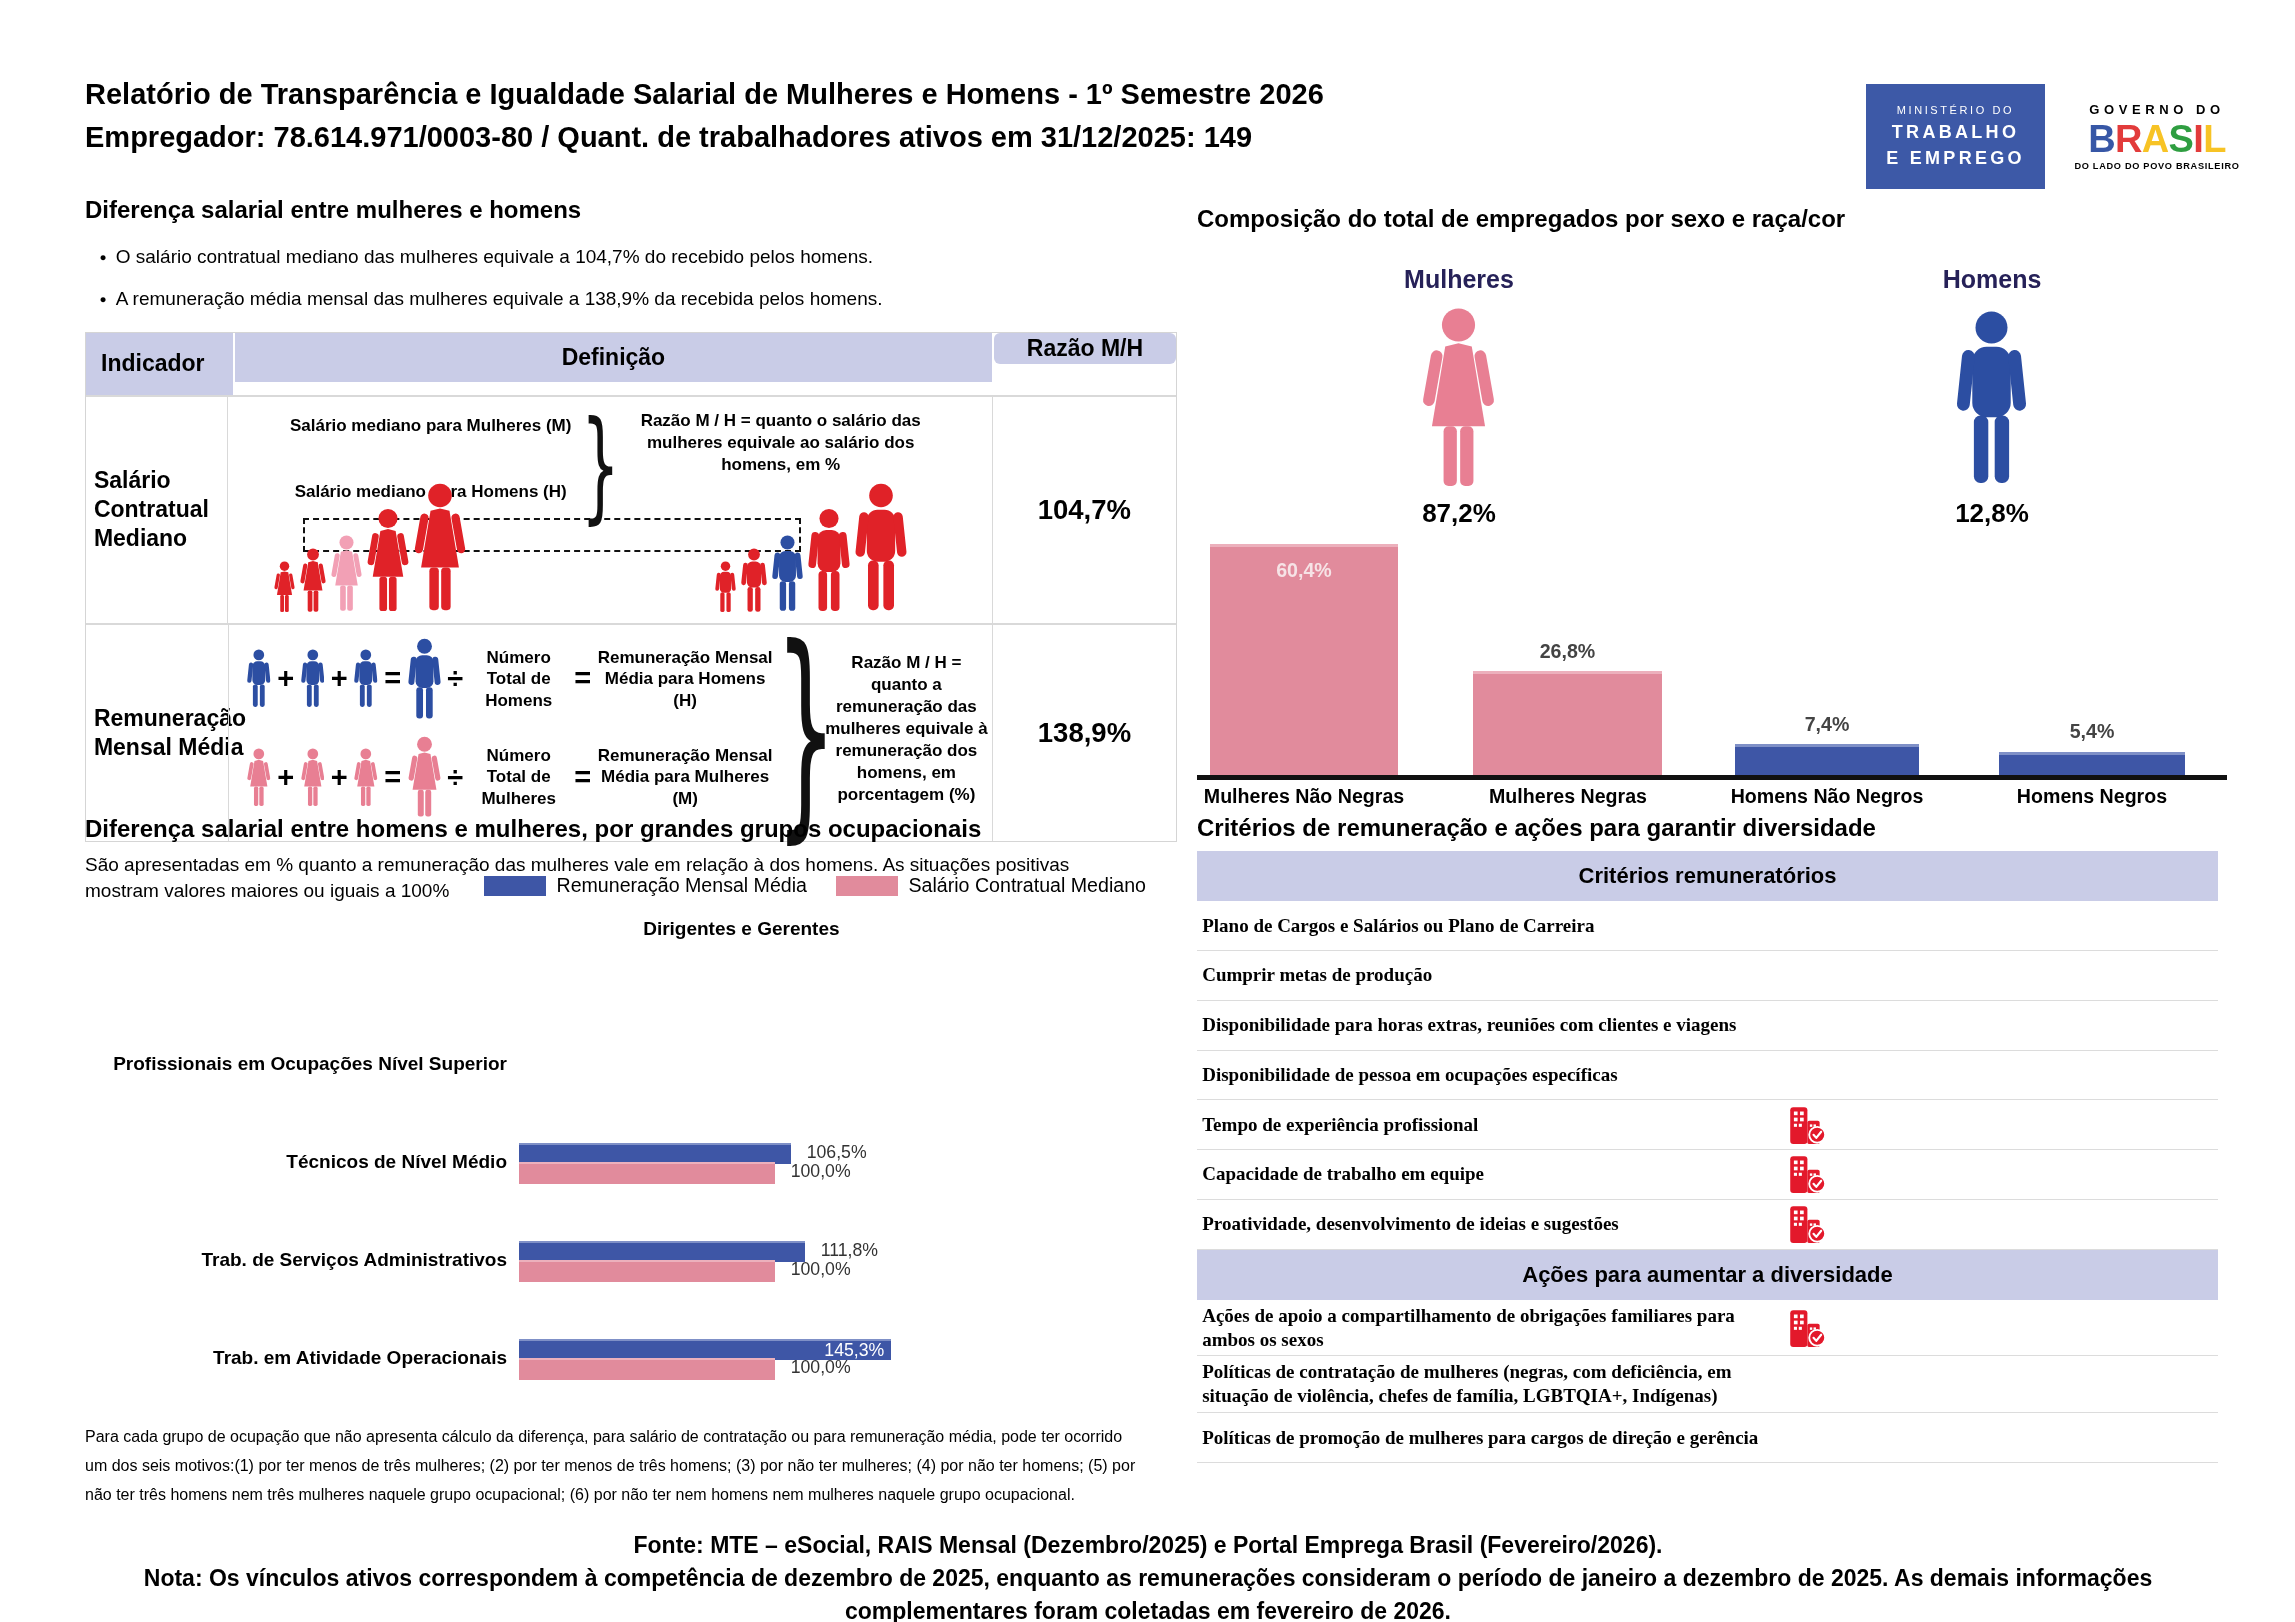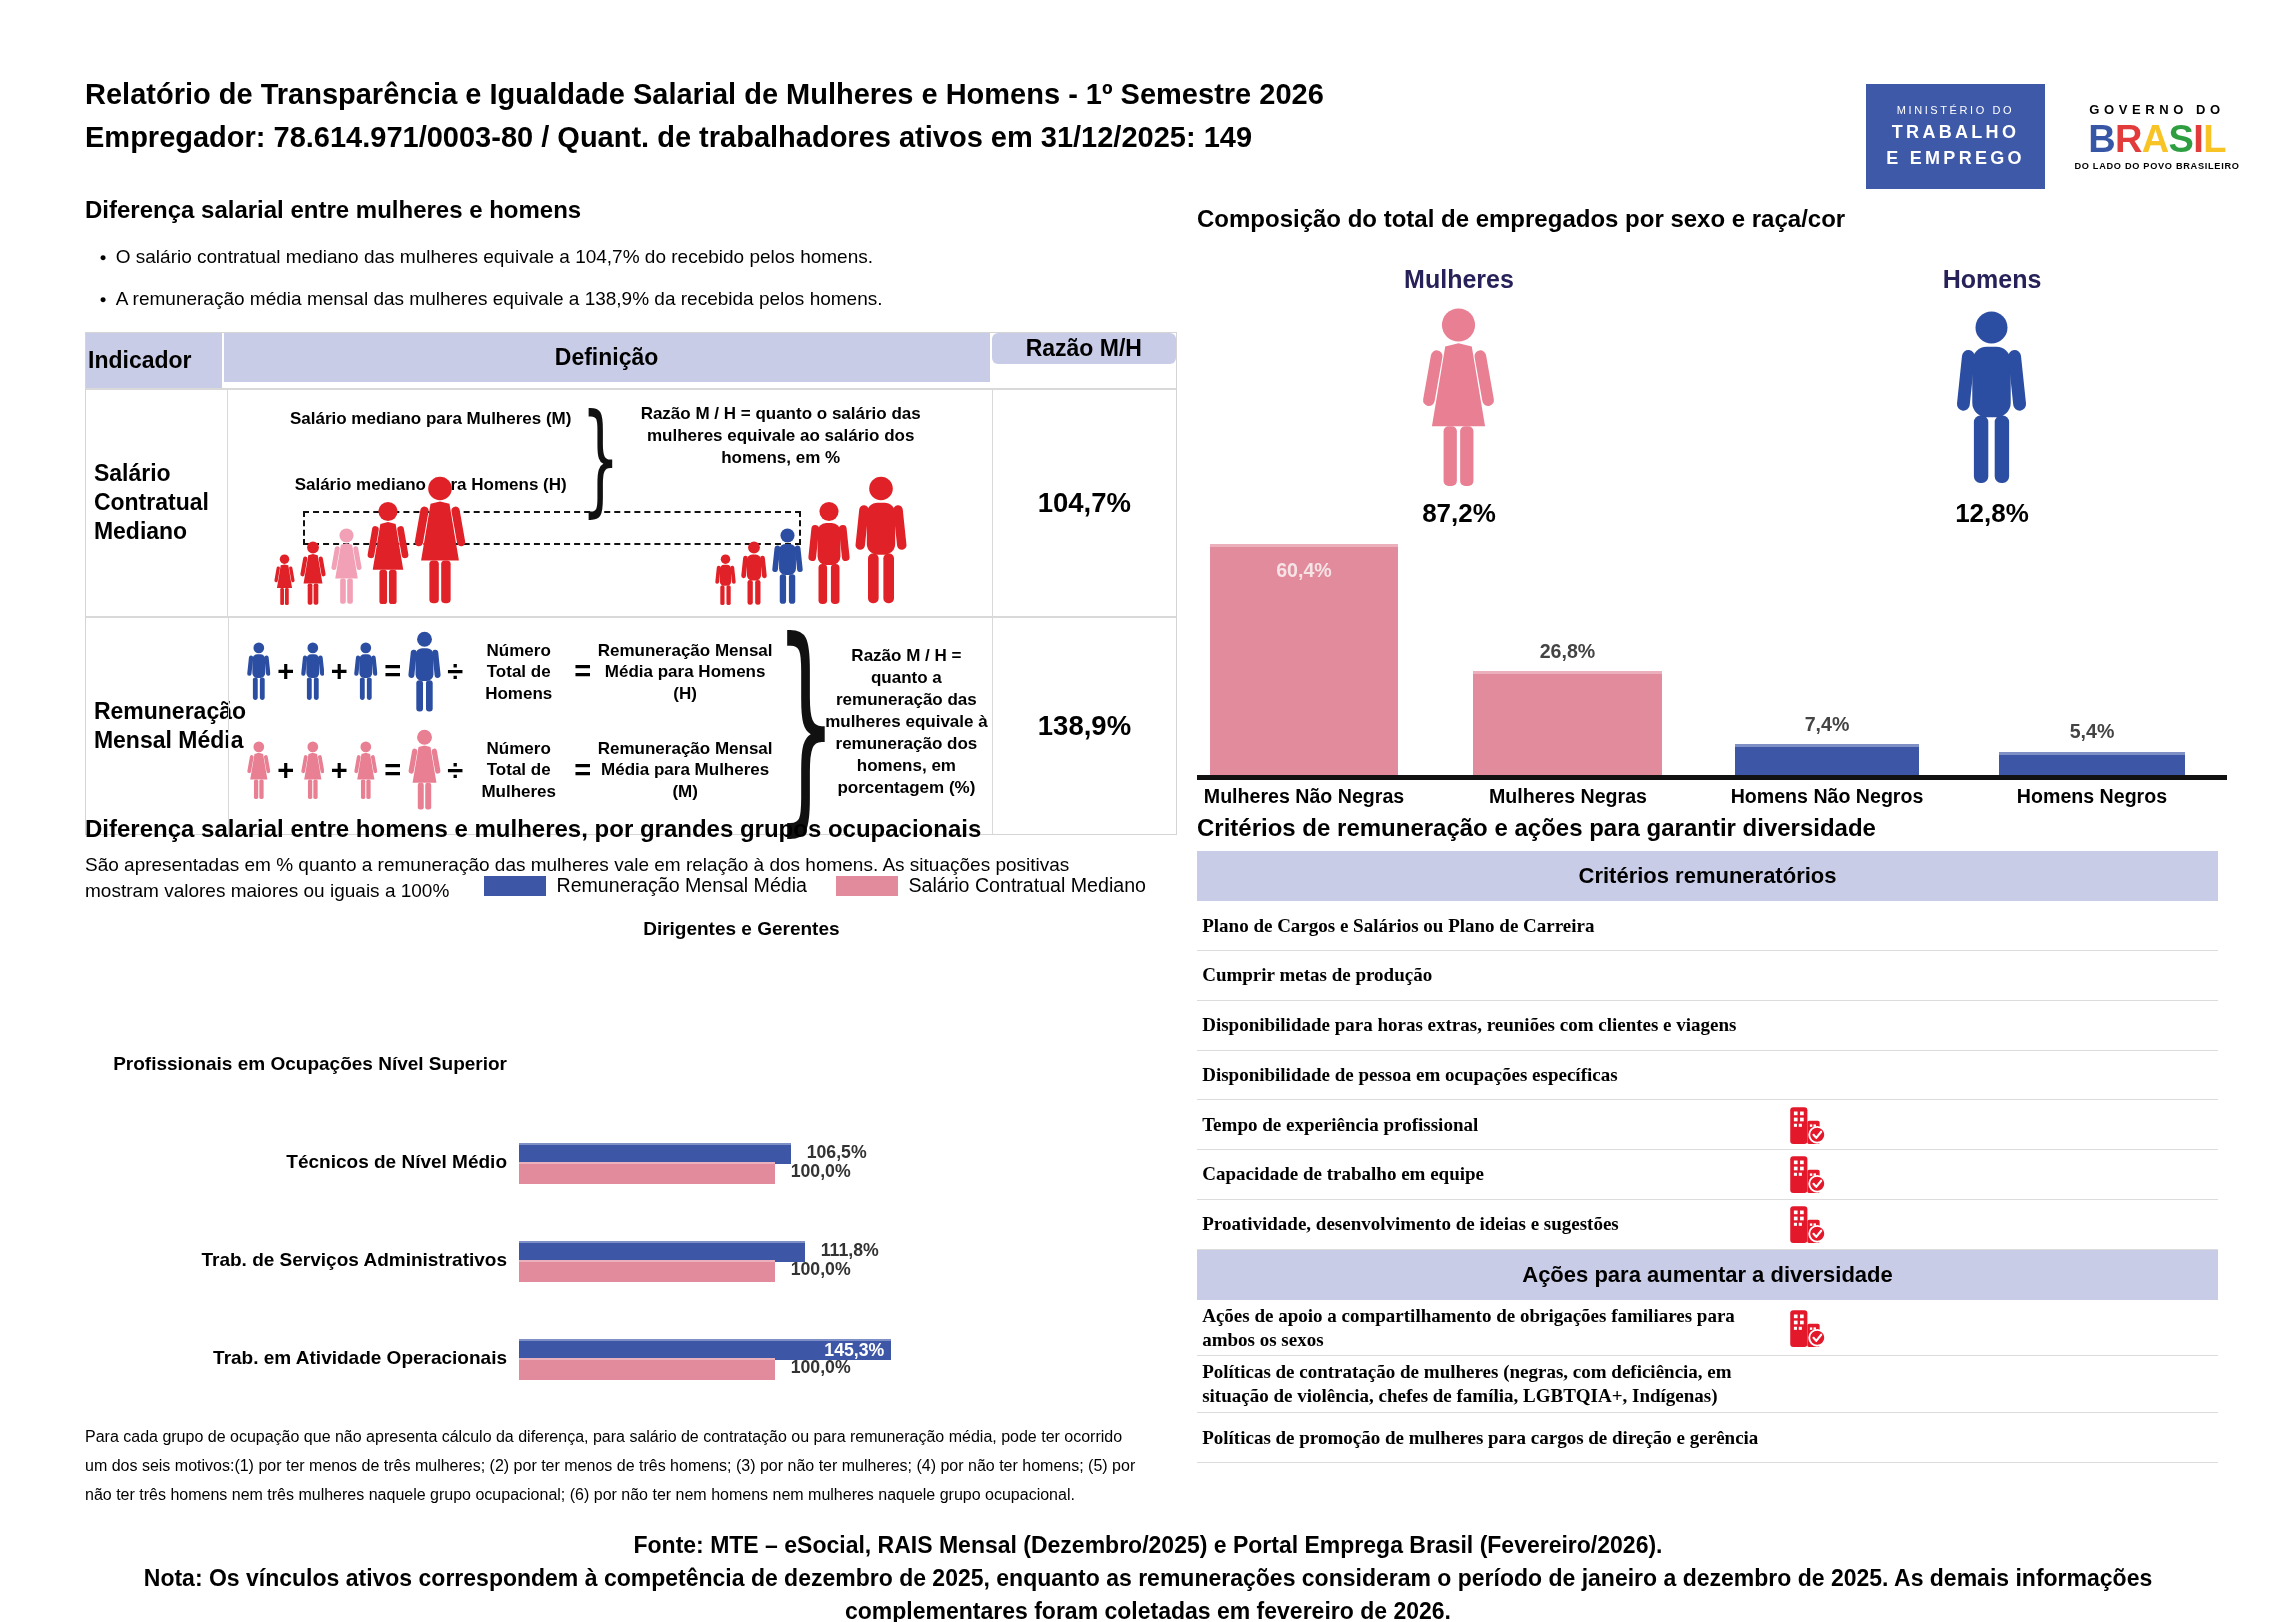--- a/index.html
+++ b/index.html
@@ -48,21 +48,21 @@
   .comp-cat{position:absolute;font-size:19.6px;font-weight:bold;text-align:center;}
   
   .occ-sub{font-size:19px;line-height:26px;}
   .legend{display:flex;gap:29px;align-items:center;}
   .legend-item{display:flex;align-items:center;gap:10.5px;font-size:19.6px;}
   .legend-swatch{width:62px;height:20px;display:inline-block;}
   .occ-row{position:absolute;left:0;width:1099px;height:98px;display:flex;align-items:center;}
   .occ-label{width:422px;text-align:right;padding-right:11.8px;font-size:19px;font-weight:bold;line-height:23.6px;flex:none;}
   .occ-bars{position:relative;flex:1;height:39px;}
   .occ-bar{position:absolute;left:0;height:19.6px;display:flex;align-items:center;}
-  .occ-val{font-size:17.7px;font-weight:bold;color:#333;margin-left:7.9px;white-space:nowrap;}
+  .occ-val{font-size:17.7px;font-weight:normal;color:#333;margin-left:7.9px;white-space:nowrap;}
   .occ-val.inside{position:absolute;right:6.5px;color:#fff;margin:0;}
   .footnote{font-size:16px;line-height:29px;margin-top:24px;}
   
   .crit-table{width:1021px;}
   .crit-head{background:#C9CCE7;height:50px;line-height:50px;text-align:center;
              font-size:22px;font-weight:bold;}
   .crit-row{position:relative;display:flex;align-items:center;min-height:41px;
             border-bottom:1.3px solid #DCDCDC;padding:3.9px 0;font-family:Liberation Serif, serif;}
   .crit-label{width:576px;padding-left:5.2px;font-size:19px;font-weight:bold;line-height:24px;}
   .crit-icon{position:absolute;left:592px;top:50%;transform:translateY(-50%);color:#E3192B;}
@@ -131,21 +131,21 @@
   <div class="abs" style="left:85px;top:196px;width:1099px;">
     <div class="sec-title">Diferença salarial entre mulheres e homens</div>
     <ul class="bullets" id="gap-bullets" style="margin:11.8px 0 0 14.4px;">
         <li>O salário contratual mediano das mulheres equivale a 104,7% do recebido pelos homens.</li>
         <li>A remuneração média mensal das mulheres equivale a 138,9% da recebida pelos homens.</li>
       </ul>
 
     <div class="ind-table" style="margin-top:11.8px;width:1090px;">
 
       <div class="ind-head">
-        <div class="hc" style="width:134px;height:55px;padding-left:2px;">Indicador</div>
+        <div class="hc" style="width:134px;height:62px;padding-left:15px;">Indicador</div>
         <div class="hc" style="width:769px;height:49px;justify-content:center;">Definição</div>
         <div class="hc" style="width:185px;height:31px;justify-content:center;border-right:none;border-radius:6px;">Razão M/H</div>
       </div>
 
       <div class="ind-row" style="height:226px;">
         <div class="cell ind-name" style="width:134px;">Salário Contratual Mediano</div>
         <div class="cell" style="width:771px;">
           <div class="abs def-label" style="left:59px;top:18.3px;width:288px;">Salário mediano para Mulheres (M)</div>
           <div class="abs def-label" style="left:59px;top:84px;width:288px;">Salário mediano para Homens (H)</div>
           <div class="abs brace" style="left:353px;top:-2.6px;font-size:111px;transform:scale(0.55,1.1);transform-origin:left top;">}</div>

